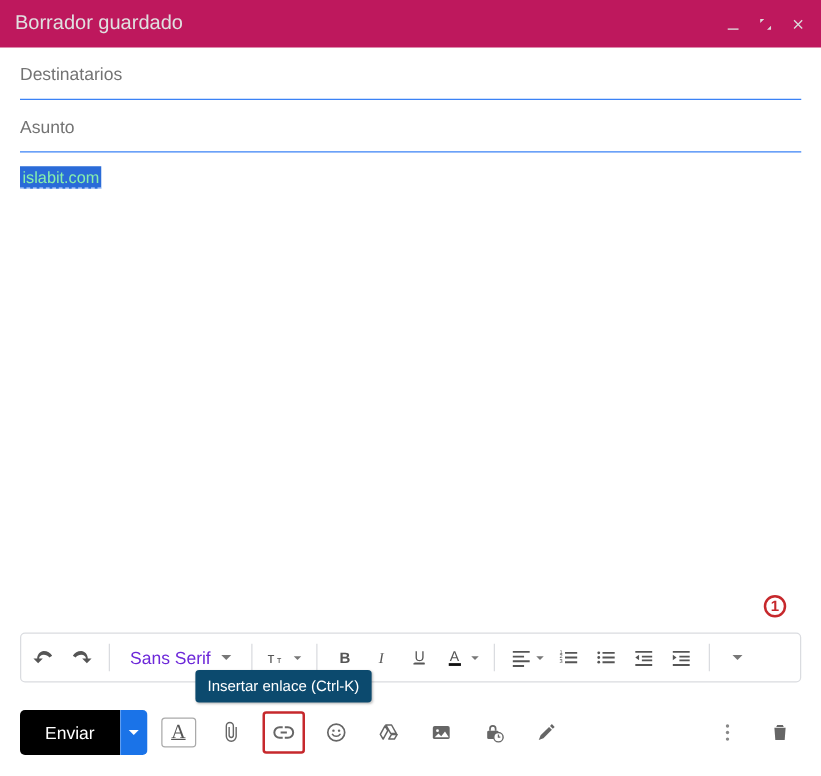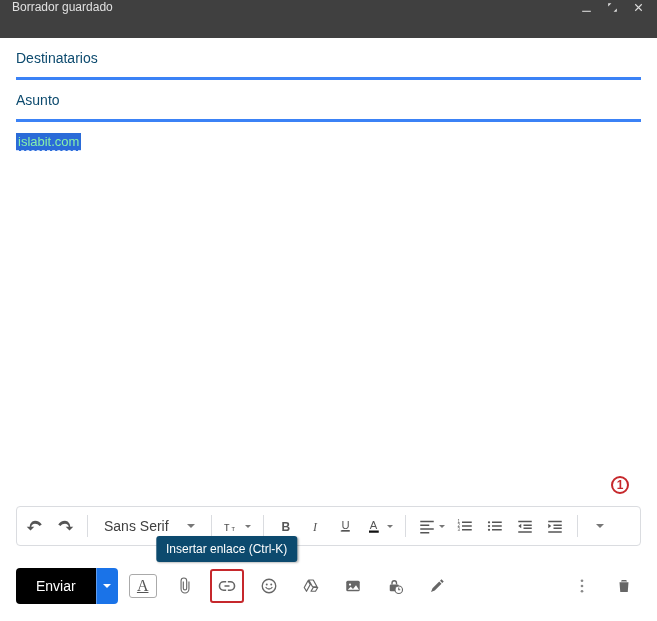--- a/index.html
+++ b/index.html
@@ -9,41 +9,41 @@
     width: 657px;
     height: 621px;
     background: #fff;
     font-size: 14px;
     color: #3c4043;
     position: relative;
     overflow: hidden;
   }
   
   .header {
-    background: #404040;
+    background: #be185d;
     color: #e0e0e0;
     height: 38px;
     display: flex;
-    align-items: flex-start;
+    align-items: center;
     padding: 0 12px;
-    font-size: 12px;
+    font-size: 16px;
   }
   .header-title { flex: 1; }
   .win-icons { display: flex; gap: 12px; }
   .win-icons span { cursor: pointer; display:inline-flex; align-items:center; width:14px; height:14px; justify-content:center;}
   .win-icons svg { width: 13px; height: 13px; fill:#dcdcdc; }
 
   
   .field {
-    border-bottom: 3px solid #3b82f6;
+    border-bottom: 1px solid #3b82f6;
     margin: 0 16px;
     height: 42px;
     display: flex;
     align-items: center;
-    color: #0c4a6e;
+    color: #737373;
     font-size: 14px;
   }
 
   
   .body-area {
     padding: 12px 16px 0 16px;
     height: 370px;
     font-size: 13px;
   }
   .link-sel {
@@ -83,21 +83,21 @@
   }
   .fmt-bar .sep { width:1px; height:22px; background:#dadce0; margin:0 6px; }
   .fbtn {
     width: 28px; height: 28px;
     display:flex; align-items:center; justify-content:center;
     border-radius:2px; color:#555;
     cursor: pointer;
   }
   .fbtn svg { width: 18px; height: 18px; fill:#555; }
   .fbtn.wide { width:auto; padding:0 4px; gap:1px;}
-  .font-btn { display:flex; align-items:center; gap:14px; padding:0 8px; color:#404040; cursor:pointer; }
+  .font-btn { display:flex; align-items:center; gap:4px; padding:0 8px; color:#6d28d9; cursor:pointer; }
   .caret { width:0; height:0; border-left:4px solid transparent; border-right:4px solid transparent; border-top:4px solid #777; margin-left:4px;}
   .caret.sm { border-left-width:3px; border-right-width:3px; border-top-width:3px; margin-left:2px;}
 
   
   .action-bar {
     position: absolute;
     left: 16px; right: 16px;
     top: 568px;
     height: 36px;
     display:flex;

